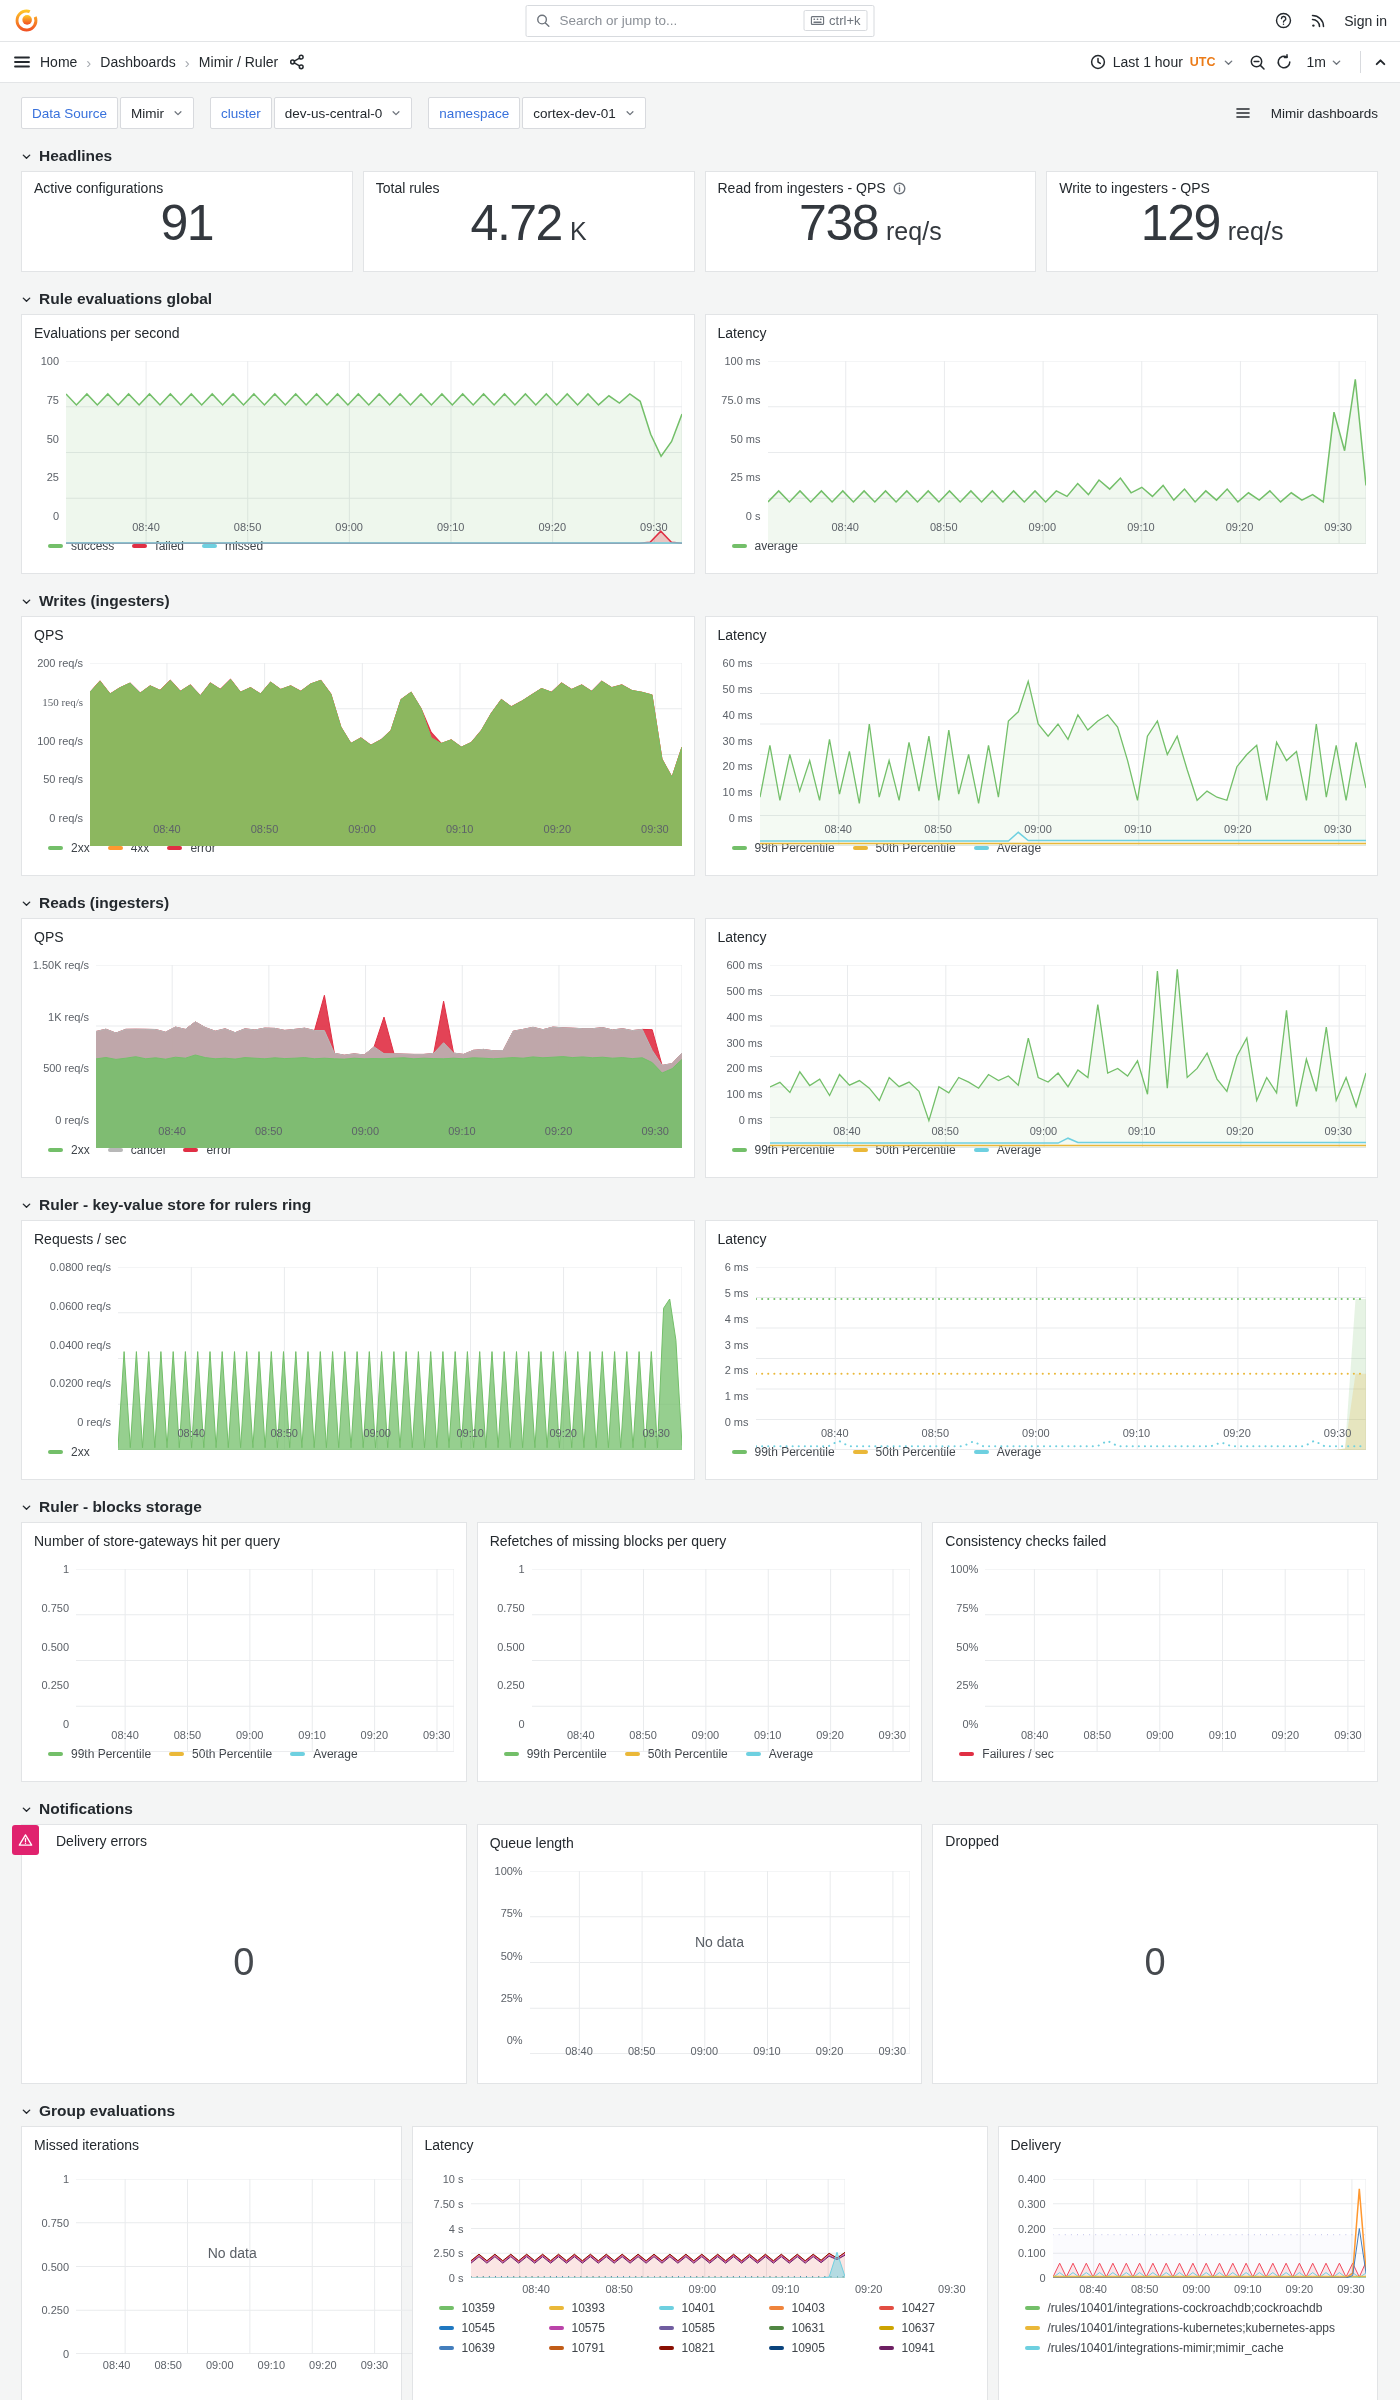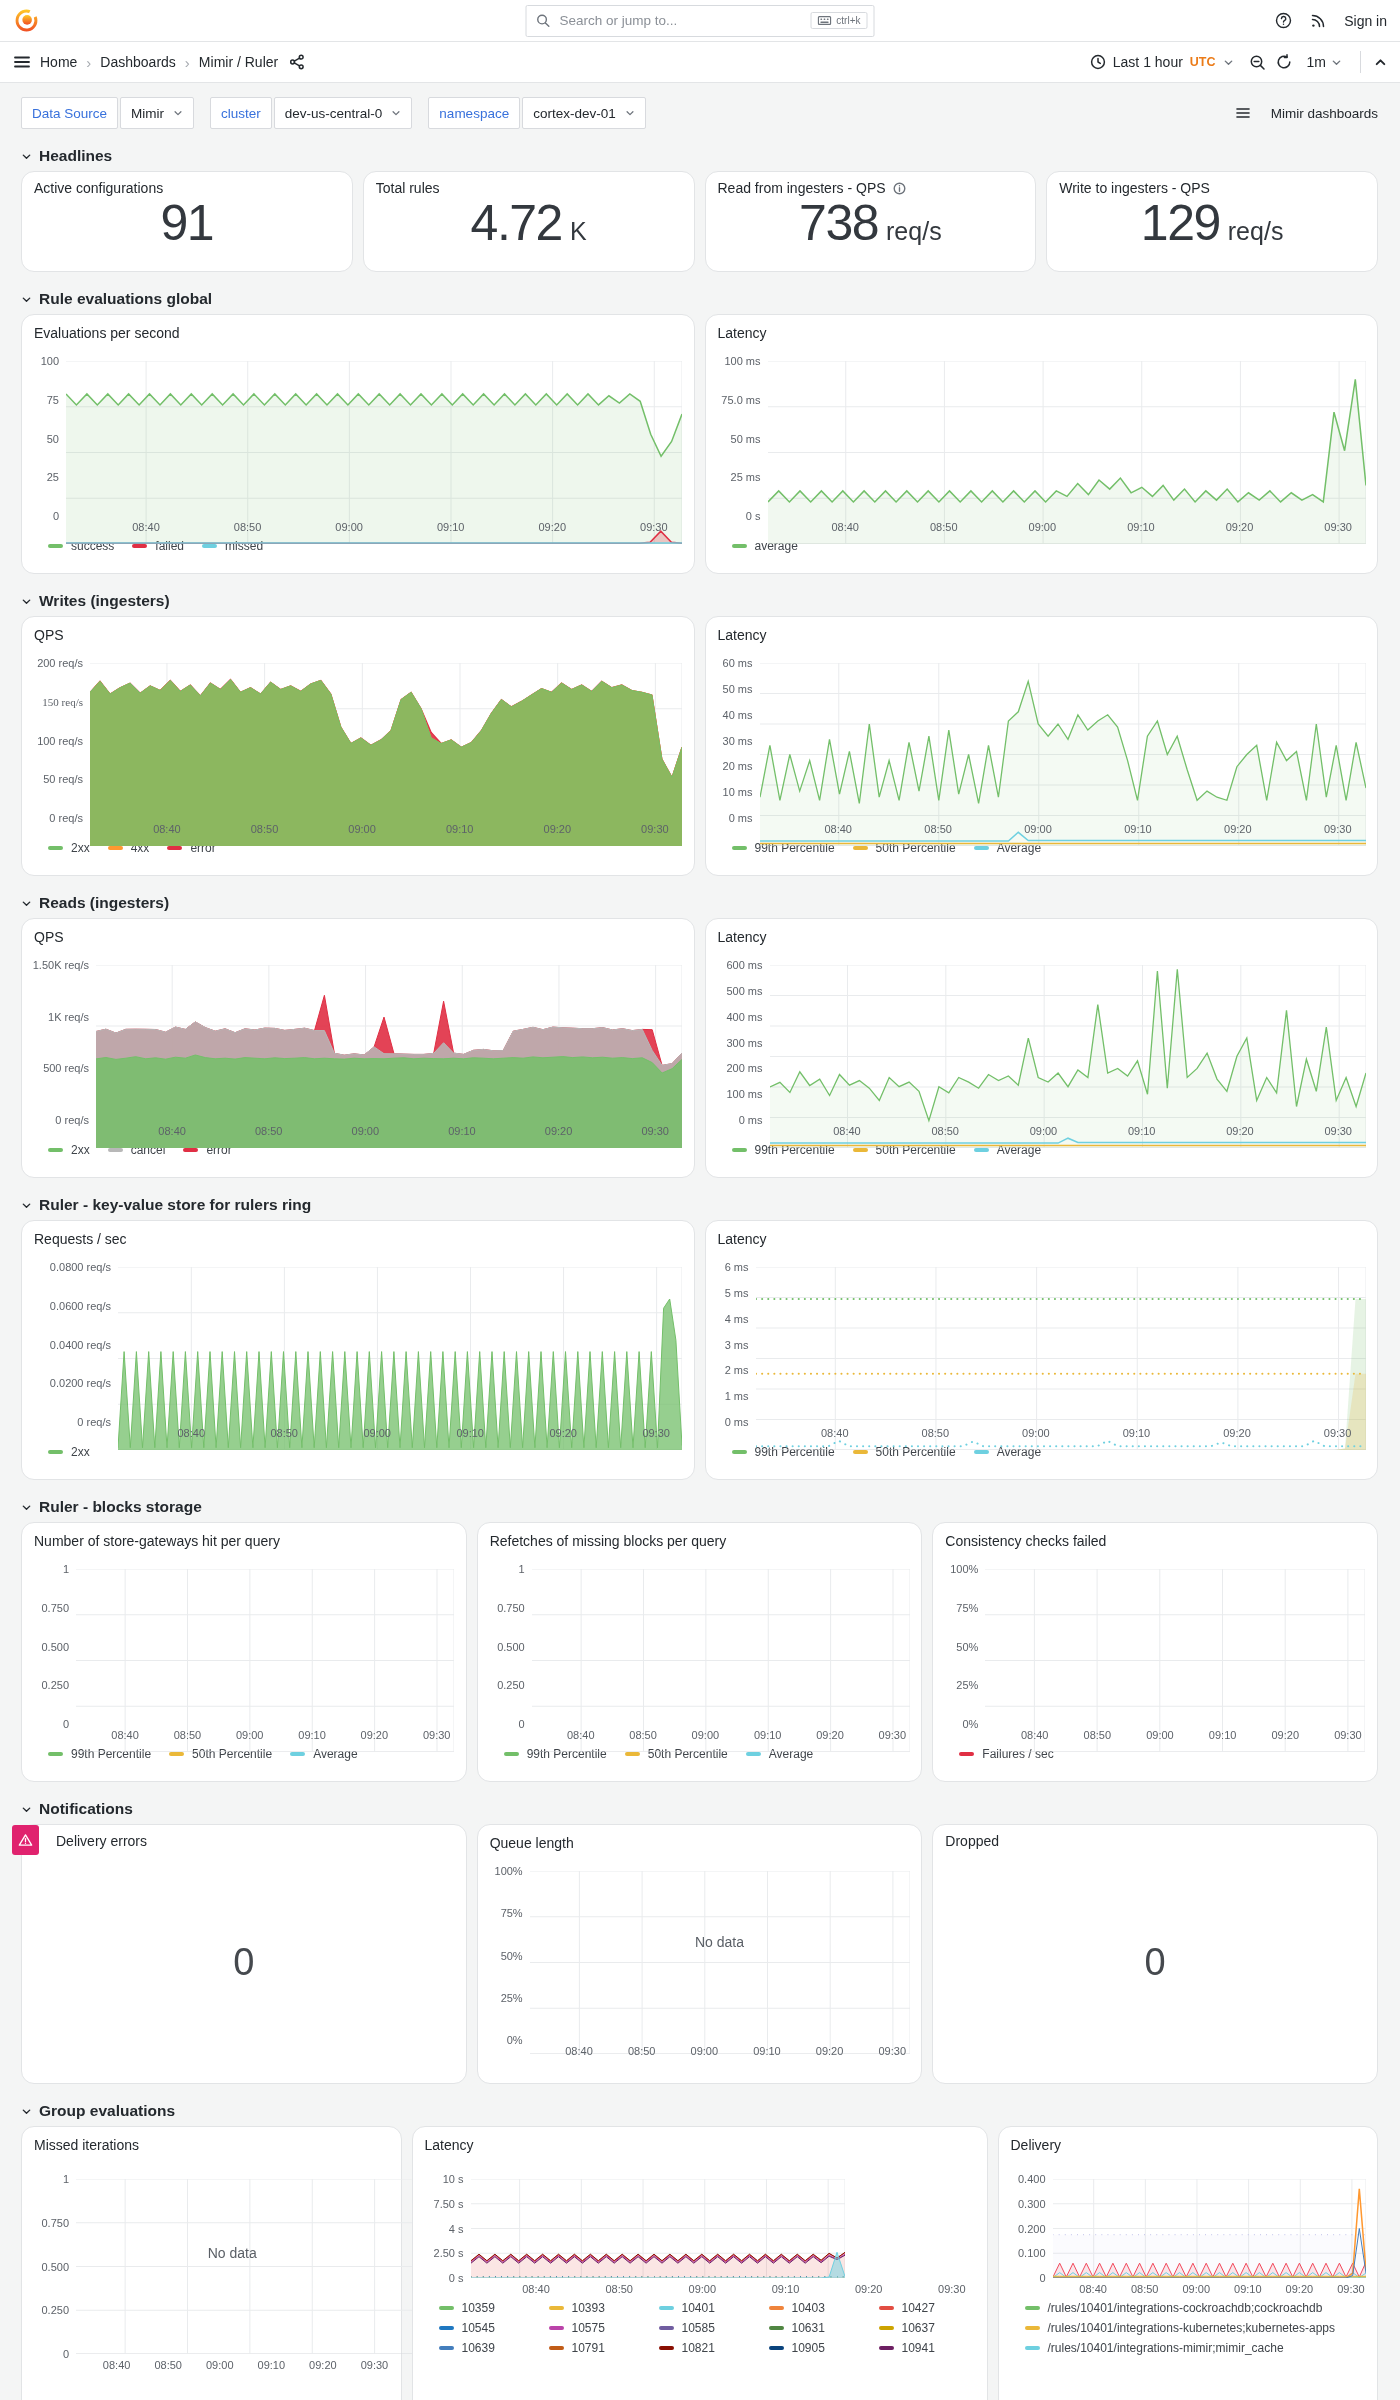--- a/index.html
+++ b/index.html
@@ -9,21 +9,21 @@
   .ic{display:inline-flex;align-items:center;justify-content:center;flex:none}
   .ic svg{stroke:#24292e;fill:none;stroke-width:1.5;stroke-linecap:round;stroke-linejoin:round}
   .ic.gray svg{stroke:#6e747c}
   
   .topnav{height:41px;background:#fff;border-bottom:1px solid #e3e5e7;display:flex;align-items:center;
           padding:0 13px;position:relative;z-index:5}
   .search{position:absolute;left:50%;transform:translateX(-50%);width:332px;height:30px;border:1px solid #d7dade;
           border-radius:2px;display:flex;align-items:center;padding:0 6px 0 9px;gap:7px;background:#fff}
   .search input{border:0;outline:0;flex:1;font-size:13.5px;color:#24292e;background:transparent;font-family:inherit}
   .search input::placeholder{color:#8b9097}
-  .kbd{border:1px solid #d7dade;border-radius:2px;font-size:10px;color:#6e747c;padding:2px 6px;display:flex;gap:5px;align-items:center;white-space:nowrap}
+  .kbd{border:1px solid #d7dade;border-radius:2px;font-size:13px;color:#6e747c;padding:2px 6px;display:flex;gap:5px;align-items:center;white-space:nowrap}
   .nav-right{margin-left:auto;display:flex;align-items:center;gap:18px;font-size:14px}
   
   .crumbbar{height:40px;background:#fff;border-bottom:1px solid #e3e5e7;display:flex;align-items:center;
             padding:0 13px;gap:9px;position:relative;z-index:4}
   .crumb{font-size:14px;color:#24292e;cursor:pointer}
   .sep{color:#a6aab0;font-size:15px}
   .crumb-right{margin-left:auto;display:flex;align-items:center;gap:10px;font-size:14px}
   .tbtn{display:flex;align-items:center;gap:7px;padding:0 5px;height:30px;cursor:pointer}
   .utc{color:#eb7b18;font-weight:700;font-size:12.5px}
   .vdiv{width:1px;height:22px;background:#d8dade;margin:0 3px}
@@ -36,21 +36,21 @@
   .vlabel{color:#3871dc;font-weight:500;margin-right:2px}
   .vvalue{color:#24292e;gap:9px}
   .dashlink{margin-left:auto;display:flex;gap:21px;align-items:center;font-size:13.5px;cursor:pointer}
   .section-h{display:flex;align-items:center;gap:7px;margin:18px 0 6px;font-size:15.5px;font-weight:700;color:#24292e;cursor:pointer}
   .section-h:first-of-type{margin-top:16px}
   .row{display:grid;gap:10px}
   .cols4{grid-template-columns:repeat(4,1fr);height:101px}
   .cols2{grid-template-columns:repeat(2,1fr);height:260px}
   .cols3{grid-template-columns:repeat(3,1fr);height:260px}
   .cols3.tall{height:312px}
-  .panel{background:#fff;border:1px solid #e2e4e6;border-radius:13px;display:flex;flex-direction:column;
+  .panel{background:#fff;border:1px solid #e2e4e6;border-radius:0;display:flex;flex-direction:column;
          min-height:0;position:relative}
   
   .stat{padding:8px 12px}
   .s-title{font-size:14px;font-weight:500;color:#24292e;display:flex;gap:7px;align-items:center}
   .s-value{flex:1;display:flex;align-items:baseline;justify-content:center;color:#33383e;font-weight:500;
            align-self:center;margin-top:2px}
   .s-num{font-size:50px;letter-spacing:-1.5px;line-height:1}
   .s-unit{font-size:25px;margin-left:8px}
   .s-center{flex:1;display:flex;align-items:center;justify-content:center}
   .s-zero{font-size:38px;color:#45494e;font-weight:400}

